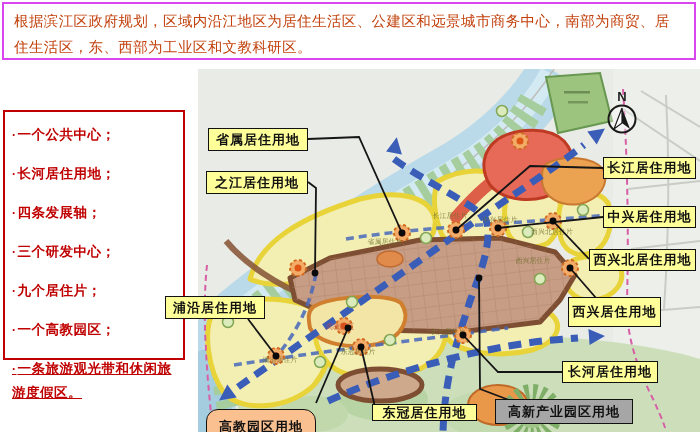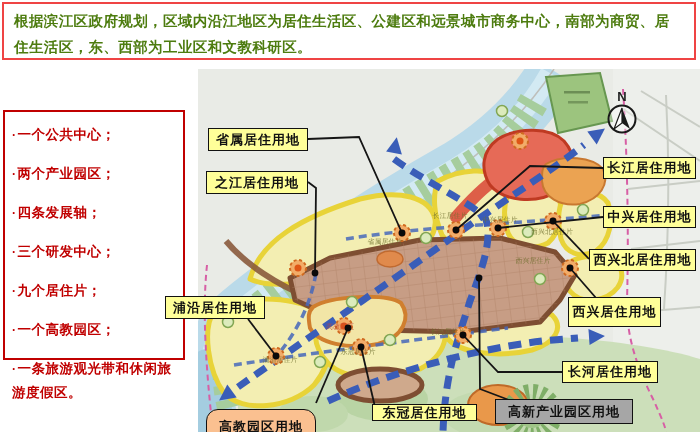--- a/index.html
+++ b/index.html
@@ -1,21 +1,21 @@
 <!DOCTYPE html>
 <html><head>
 <meta charset="utf-8">
 <style>
   html,body{margin:0;padding:0;background:#fff;}
   #stage{position:relative;width:700px;height:432px;background:#fff;overflow:hidden;
          font-family:"Liberation Sans",sans-serif;}
   
   .header-box{position:absolute;left:2px;top:2px;width:694px;height:58px;box-sizing:border-box;
-    border:2px solid #ef4444;background:#fff;padding:4px 10px;color:#4d7c0f;
-    font-size:14.5px;font-weight:bold;line-height:26px;letter-spacing:0.4px;}
+    border:2px solid #d946ef;background:#fff;padding:4px 10px;color:#c2410c;
+    font-size:14.5px;font-weight:normal;line-height:26px;letter-spacing:0.4px;}
   
   .red-panel{position:absolute;left:3px;top:110px;width:182px;height:250px;box-sizing:border-box;
     border:2px solid #c00000;background:#fff;padding:11px 4px 0 7px;z-index:2;}
   .red-item{color:#c00000;font-weight:bold;font-size:13.5px;line-height:23px;margin-bottom:15px;
     letter-spacing:0.5px;}
   .red-item .blt{font-size:12px;margin-right:1px;}
   
   #map-wrap{position:absolute;left:198px;top:69px;width:502px;height:363px;z-index:1;}
   #map-svg{position:absolute;left:0;top:0;}
   .map-title{position:absolute;left:222px;top:84px;width:140px;z-index:3;
@@ -33,26 +33,26 @@
 <body>
 
 <div id="stage">
 
   <div class="header-box">
     <span>根据滨江区政府规划，区域内沿江地区为居住生活区、公建区和远景城市商务中心，南部为商贸、居住生活区，东、西部为工业区和文教科研区。</span>
   </div>
 
   <div class="red-panel">
     <div class="red-item"><span class="blt">·</span><span>一个公共中心；</span></div>
-    <div class="red-item"><span class="blt">·</span><span>两个产业园区；</span></div>
+    <div class="red-item"><span class="blt">·</span><span>长河居住用地；</span></div>
     <div class="red-item"><span class="blt">·</span><span>四条发展轴；</span></div>
     <div class="red-item"><span class="blt">·</span><span>三个研发中心；</span></div>
     <div class="red-item"><span class="blt">·</span><span>九个居住片；</span></div>
     <div class="red-item"><span class="blt">·</span><span>一个高教园区；</span></div>
-    <div class="red-item" style="white-space:normal;"><span class="blt">·</span><span>一条旅游观光带和休闲旅游度假区。</span></div>
+    <div class="red-item" style="white-space:normal;text-decoration:underline;"><span class="blt">·</span><span>一条旅游观光带和休闲旅游度假区。</span></div>
   </div>
 
   <div id="map-wrap">
     <svg id="map-svg" width="502" height="363" viewBox="0 0 502 363">
       <defs>
         <pattern id="grid" width="14" height="12" patternUnits="userSpaceOnUse" patternTransform="rotate(-7)">
           <path d="M14 0H0V12" fill="none" stroke="#aa7b60" stroke-width="1"></path>
         </pattern>
       </defs>
 

